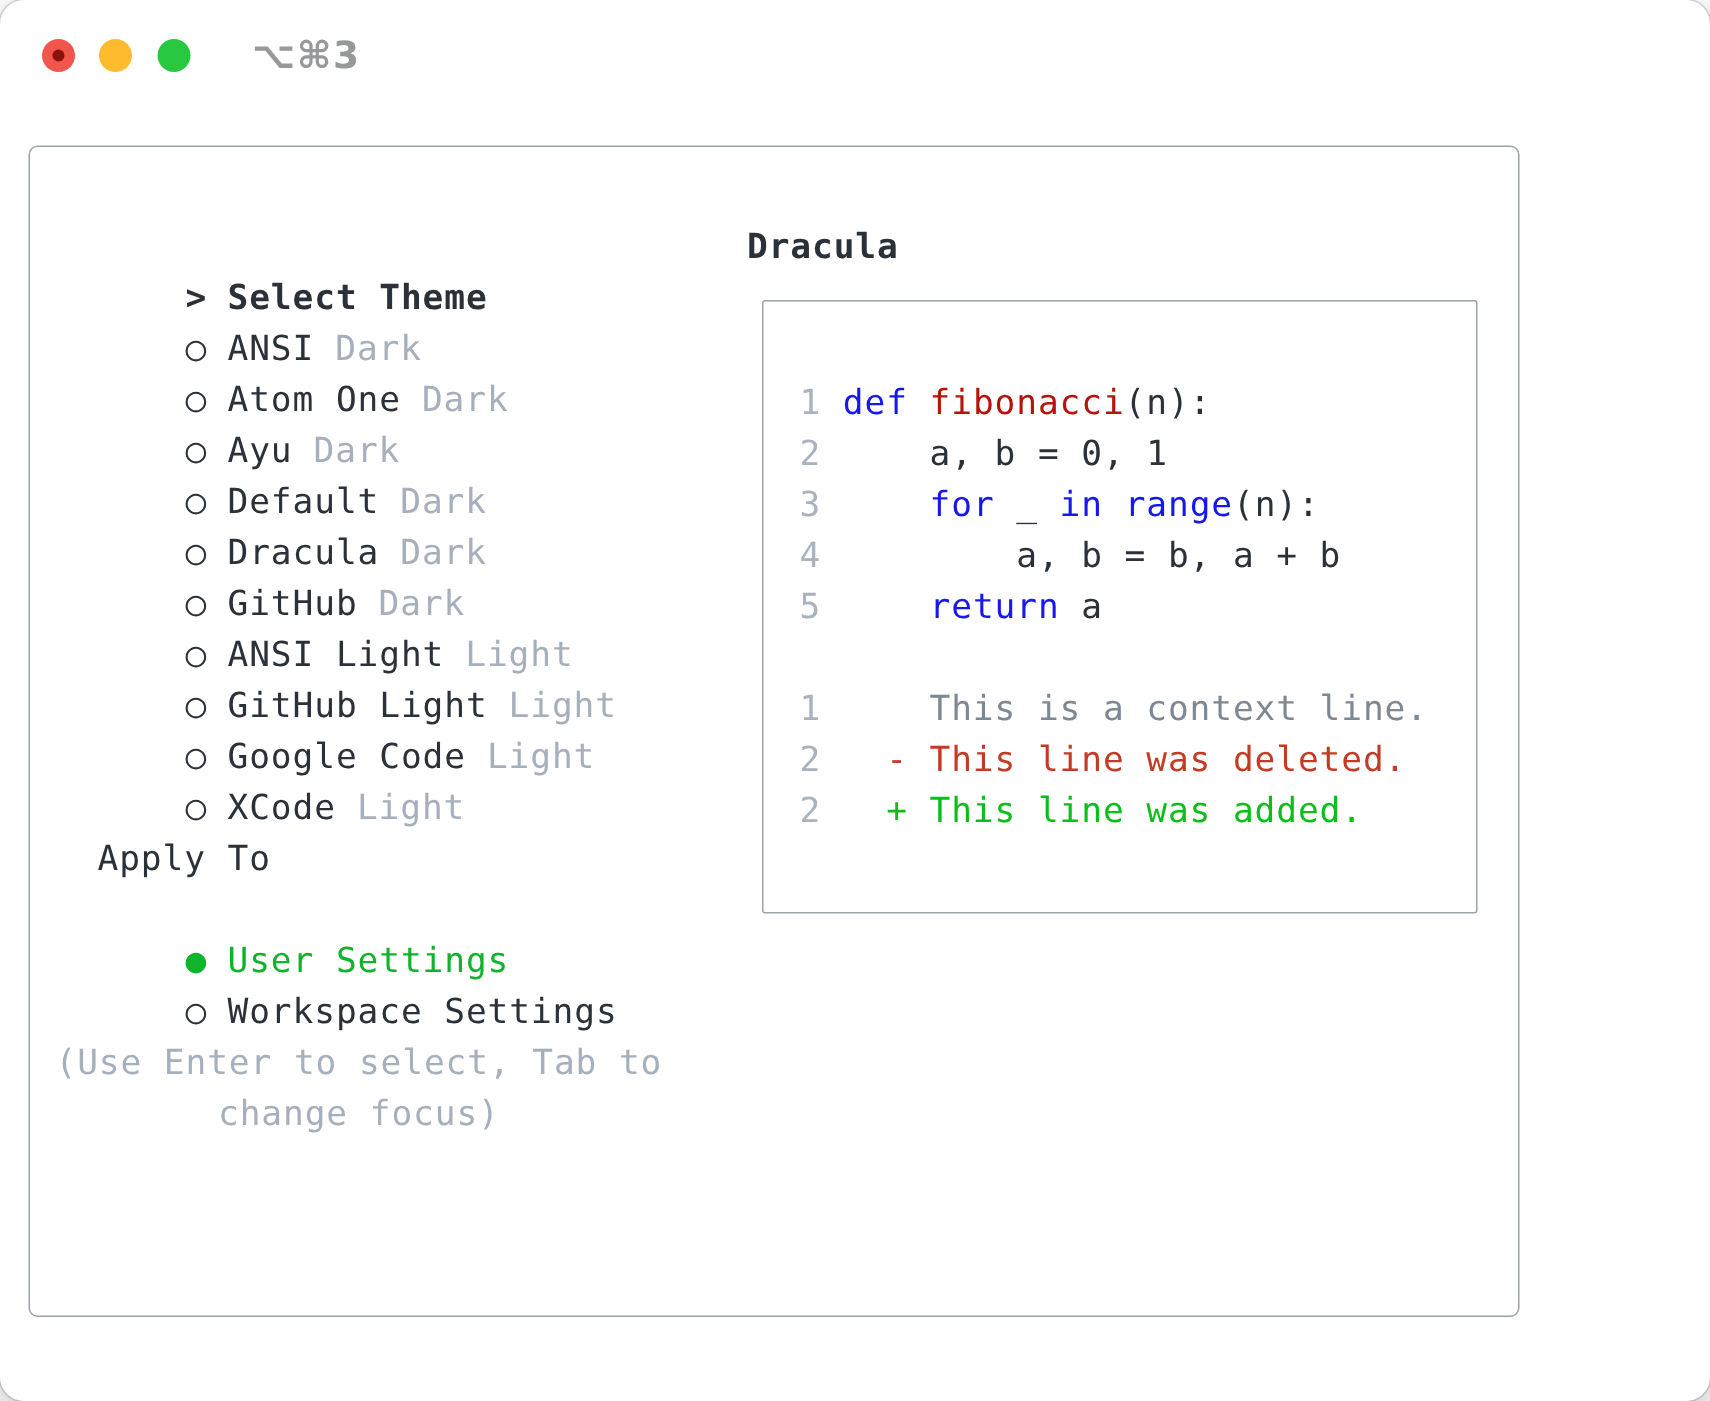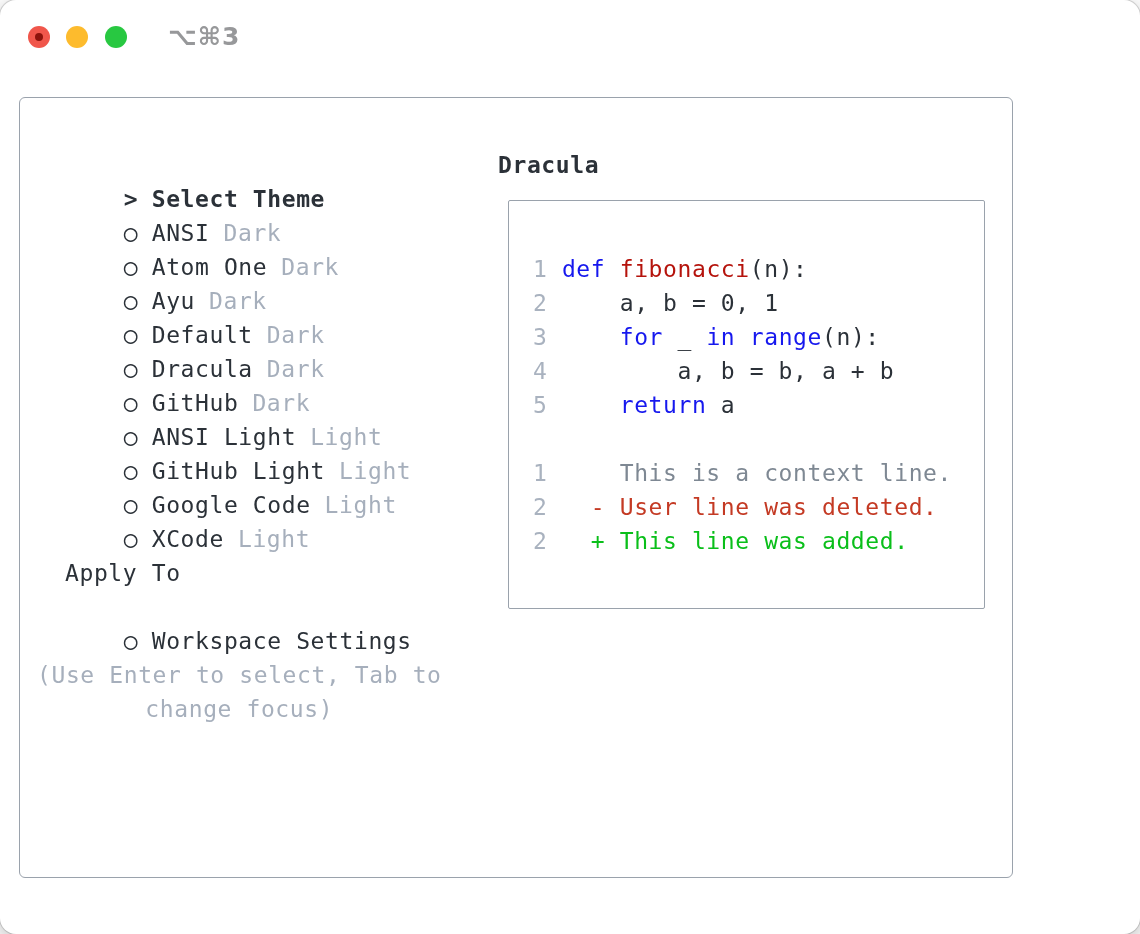--- a/index.html
+++ b/index.html
@@ -101,20 +101,23 @@
     </div>
     <div class="row">
       <span class="mk">○</span><span class="nm">Google Code</span><span class="vr">Light</span>
     </div>
     <div class="row">
       <span class="mk">○</span><span class="nm">XCode</span><span class="vr">Light</span>
     </div>
 
     <div class="row apply-label">Apply To</div>
 
+    <div class="row selected">
+      <span class="mk">●</span><span class="nm">User Settings</span>
+    </div>
     <div class="row">
       <span class="mk">○</span><span class="nm">Workspace Settings</span>
     </div>
 
     <div class="help">
       <div class="row">(Use Enter to select, Tab to</div>
       <div class="row">change focus)</div>
     </div>
   </div>
 
@@ -123,18 +126,18 @@
   <div class="preview-box">
     <div class="code-block">
       <div class="pline"><span class="lnum">1</span><span> </span><span class="kw">def</span><span> </span><span class="fn">fibonacci</span><span>(n):</span></div>
       <div class="pline"><span class="lnum">2</span><span>     a, b = 0, 1</span></div>
       <div class="pline"><span class="lnum">3</span><span>     </span><span class="kw">for</span><span> _ </span><span class="kw">in</span><span> </span><span class="kw">range</span><span>(n):</span></div>
       <div class="pline"><span class="lnum">4</span><span>         a, b = b, a + b</span></div>
       <div class="pline"><span class="lnum">5</span><span>     </span><span class="kw">return</span><span> a</span></div>
     </div>
     <div class="diff-block">
       <div class="pline"><span class="lnum">1</span><span class="ctx">     This is a context line.</span></div>
-      <div class="pline"><span class="lnum">2</span><span class="del">   - User line was deleted.</span></div>
+      <div class="pline"><span class="lnum">2</span><span class="del">   - This line was deleted.</span></div>
       <div class="pline"><span class="lnum">2</span><span class="add">   + This line was added.</span></div>
     </div>
   </div>
 
 </div>
 
 </body></html>

